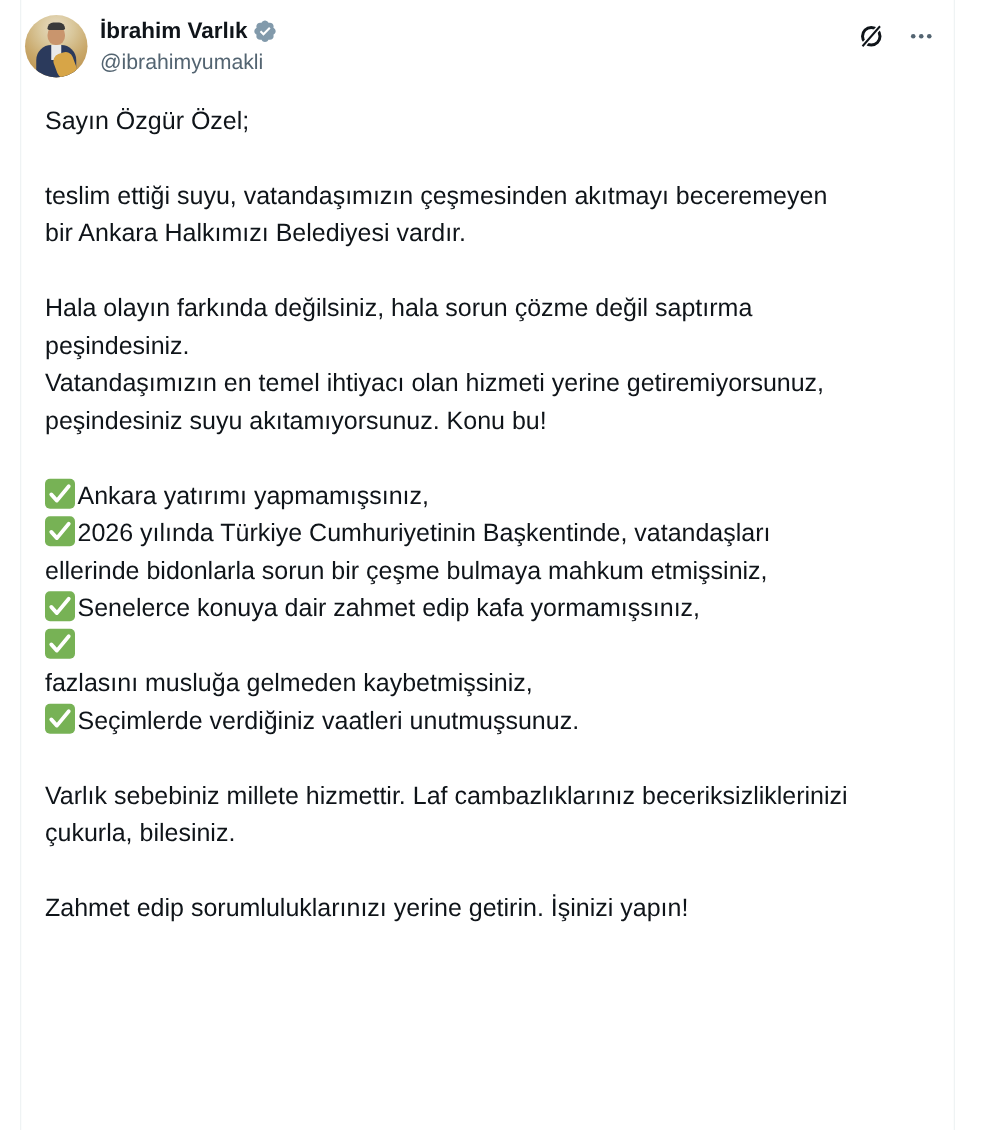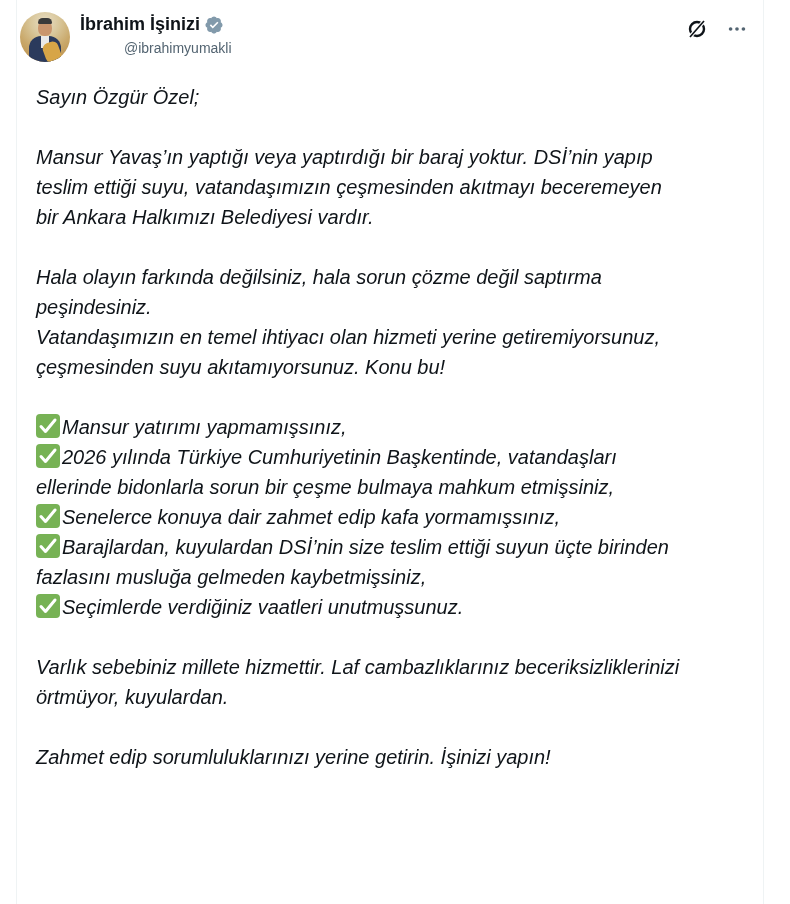--- a/index.html
+++ b/index.html
@@ -11,44 +11,44 @@
   .avatar { position: absolute; left: 0; top: 0; width: 50px; height: 50px; border-radius: 50%; overflow: hidden;
             background: radial-gradient(circle at 50% 20%, #e8ddc4 0%, #d9c79b 30%, #c9a86a 60%, #b88a44 100%); }
   .avatar .head { position: absolute; left: 18px; top: 8px; width: 14px; height: 16px; border-radius: 50% 50% 45% 45%; background: #c9956d; }
   .avatar .hair { position: absolute; left: 18px; top: 6px; width: 14px; height: 6px; border-radius: 7px 7px 2px 2px; background: #3a3a3a; }
   .avatar .body { position: absolute; left: 9px; top: 24px; width: 32px; height: 30px; border-radius: 12px 12px 0 0; background: #2b3a5c; }
   .avatar .shirt { position: absolute; left: 21px; top: 24px; width: 8px; height: 12px; background: #e9e9e9; }
   .avatar .wheat { position: absolute; left: 24px; top: 30px; width: 16px; height: 20px; border-radius: 6px; background: #d7a547; transform: rotate(-20deg); }
   .name-row { position: absolute; left: 60px; top: 2px; display: flex; align-items: center; gap: 4px; }
   .name { font-weight: bold; font-size: 18px; color: #0f1419; }
   .verified { width: 20px; height: 20px; }
-  .handle { position: absolute; left: 60px; top: 28px; font-size: 14px; color: #536471; margin-left: 44px; }
+  .handle { position: absolute; left: 60px; top: 28px; font-size: 17px; color: #536471; }
   .actions { position: absolute; right: 0; top: 4px; display: flex; align-items: center; gap: 14px; }
   .icon-btn { width: 26px; height: 26px; display: flex; align-items: center; justify-content: center; cursor: pointer; }
   .body-text { position: absolute; left: 36px; top: 82px; width: 720px; font-size: 20px; line-height: 30px; color: #0f1419; }
   .para { margin: 0 0 30px 0; white-space: normal; }
-  .line { display: block; font-style: italic; }
+  .line { display: block; }
   .check { display: inline-block; width: 24px; height: 24px; margin-right: 2px; vertical-align: -4px; border-radius: 4px; background: #77b255; position: relative; }
   .check svg { position: absolute; left: 0; top: 0; }
 </style>
 </head>
 <body>
 
 <div class="card"></div>
 
 <div class="header">
   <div class="avatar">
     <div class="body"></div>
     <div class="shirt"></div>
     <div class="head"></div>
     <div class="hair"></div>
     <div class="wheat"></div>
   </div>
   <div class="name-row">
-    <span class="name">İbrahim İşinizi</span>
+    <span class="name">İbrahim Varlık</span>
     <svg class="verified" viewBox="0 0 24 24">
       <path fill="#829aab" d="M22.25 12c0-1.43-.88-2.67-2.19-3.34.46-1.39.2-2.9-.81-3.91s-2.52-1.27-3.91-.81c-.66-1.31-1.91-2.19-3.34-2.19s-2.67.88-3.33 2.19c-1.4-.46-2.91-.2-3.92.81s-1.26 2.52-.8 3.91c-1.31.67-2.2 1.91-2.2 3.34s.89 2.67 2.2 3.34c-.46 1.39-.21 2.9.8 3.91s2.52 1.26 3.91.81c.67 1.31 1.91 2.19 3.34 2.19s2.68-.88 3.34-2.19c1.39.45 2.9.2 3.91-.81s1.27-2.52.81-3.91c1.31-.67 2.19-1.91 2.19-3.34z"></path>
       <path fill="#ffffff" d="M10.54 16.2l-3.6-3.6 1.41-1.41 2.19 2.19 5.39-5.39 1.41 1.41z"></path>
     </svg>
   </div>
   <div class="handle">@ibrahimyumakli</div>
 
   <div class="actions">
     <div class="icon-btn">
       <svg width="24" height="24" viewBox="0 0 24 24">
@@ -66,64 +66,63 @@
     </div>
   </div>
 </div>
 
 <div class="body-text">
   <p class="para">
     <span class="line">Sayın Özgür Özel;</span>
   </p>
 
   <p class="para">
-    <span class="line">Mansur Yavaş’ın yaptığı veya yaptırdığı bir baraj yoktur. DSİ’nin yapıp</span>
     <span class="line">teslim ettiği suyu, vatandaşımızın çeşmesinden akıtmayı beceremeyen</span>
     <span class="line">bir Ankara Halkımızı Belediyesi vardır.</span>
   </p>
 
   <p class="para">
     <span class="line">Hala olayın farkında değilsiniz, hala sorun çözme değil saptırma</span>
     <span class="line">peşindesiniz.</span>
     <span class="line">Vatandaşımızın en temel ihtiyacı olan hizmeti yerine getiremiyorsunuz,</span>
-    <span class="line">çeşmesinden suyu akıtamıyorsunuz. Konu bu!</span>
+    <span class="line">peşindesiniz suyu akıtamıyorsunuz. Konu bu!</span>
   </p>
 
   <div class="para">
     <span class="line">
       <span class="check"><svg width="24" height="24" viewBox="0 0 24 24">
             <path d="M5 12.5l4.5 5L19 6" fill="none" stroke="#fff" stroke-width="3" stroke-linecap="round" stroke-linejoin="round"></path>
-          </svg></span><span>Mansur yatırımı yapmamışsınız,</span>
+          </svg></span><span>Ankara yatırımı yapmamışsınız,</span>
     </span>
     <span class="line">
       <span class="check"><svg width="24" height="24" viewBox="0 0 24 24">
             <path d="M5 12.5l4.5 5L19 6" fill="none" stroke="#fff" stroke-width="3" stroke-linecap="round" stroke-linejoin="round"></path>
           </svg></span><span>2026 yılında Türkiye Cumhuriyetinin Başkentinde, vatandaşları</span>
     </span>
     <span class="line">ellerinde bidonlarla sorun bir çeşme bulmaya mahkum etmişsiniz,</span>
     <span class="line">
       <span class="check"><svg width="24" height="24" viewBox="0 0 24 24">
             <path d="M5 12.5l4.5 5L19 6" fill="none" stroke="#fff" stroke-width="3" stroke-linecap="round" stroke-linejoin="round"></path>
           </svg></span><span>Senelerce konuya dair zahmet edip kafa yormamışsınız,</span>
     </span>
     <span class="line">
       <span class="check"><svg width="24" height="24" viewBox="0 0 24 24">
             <path d="M5 12.5l4.5 5L19 6" fill="none" stroke="#fff" stroke-width="3" stroke-linecap="round" stroke-linejoin="round"></path>
-          </svg></span><span>Barajlardan, kuyulardan DSİ’nin size teslim ettiği suyun üçte birinden</span>
+          </svg></span>
     </span>
     <span class="line">fazlasını musluğa gelmeden kaybetmişsiniz,</span>
     <span class="line">
       <span class="check"><svg width="24" height="24" viewBox="0 0 24 24">
             <path d="M5 12.5l4.5 5L19 6" fill="none" stroke="#fff" stroke-width="3" stroke-linecap="round" stroke-linejoin="round"></path>
           </svg></span><span>Seçimlerde verdiğiniz vaatleri unutmuşsunuz.</span>
     </span>
   </div>
 
 
   <p class="para">
     <span class="line">Varlık sebebiniz millete hizmettir. Laf cambazlıklarınız beceriksizliklerinizi</span>
-    <span class="line">örtmüyor, kuyulardan.</span>
+    <span class="line">çukurla, bilesiniz.</span>
   </p>
 
   <p class="para">
     <span class="line">Zahmet edip sorumluluklarınızı yerine getirin. İşinizi yapın!</span>
   </p>
 </div>
 
 </body></html>

